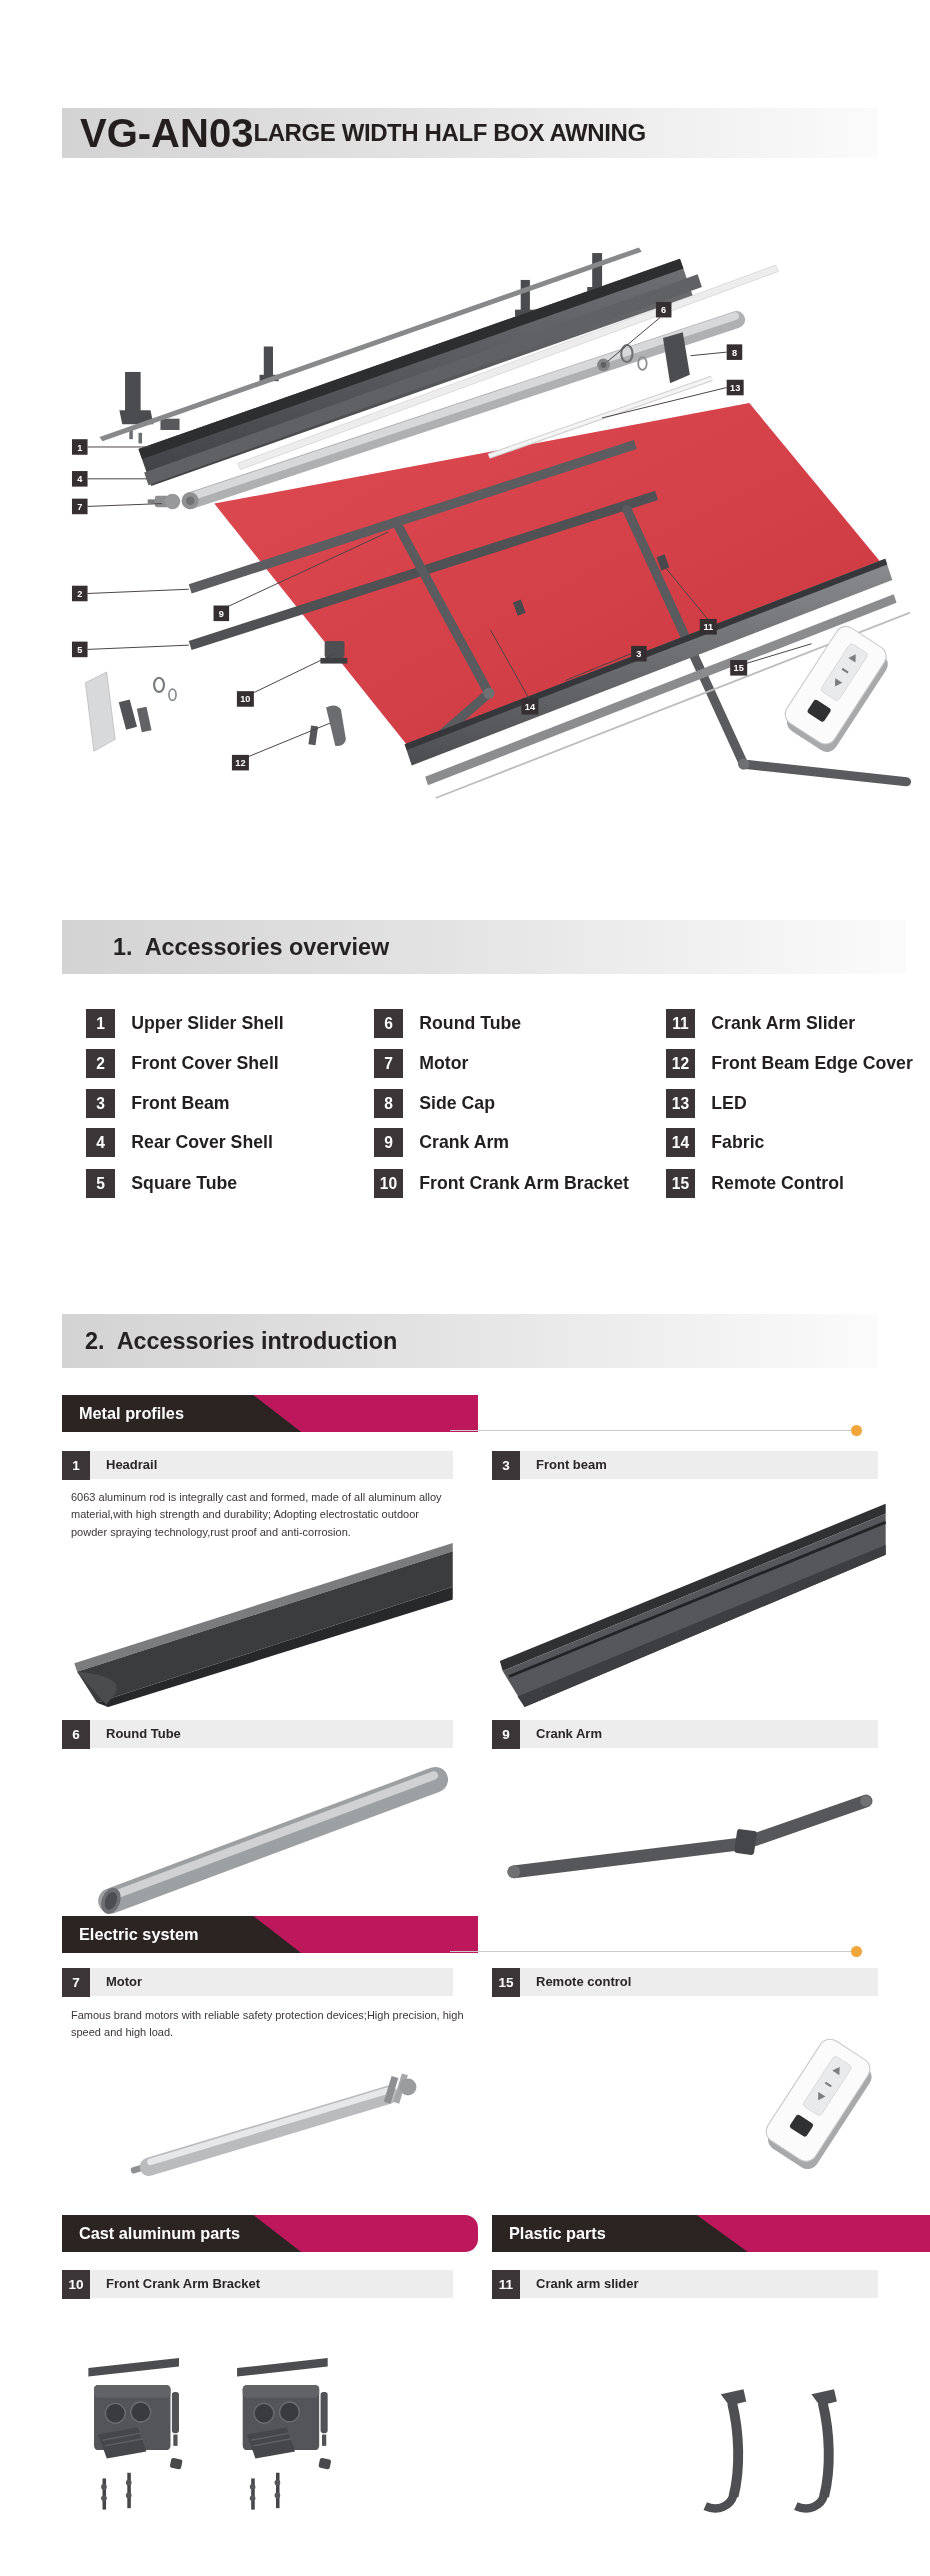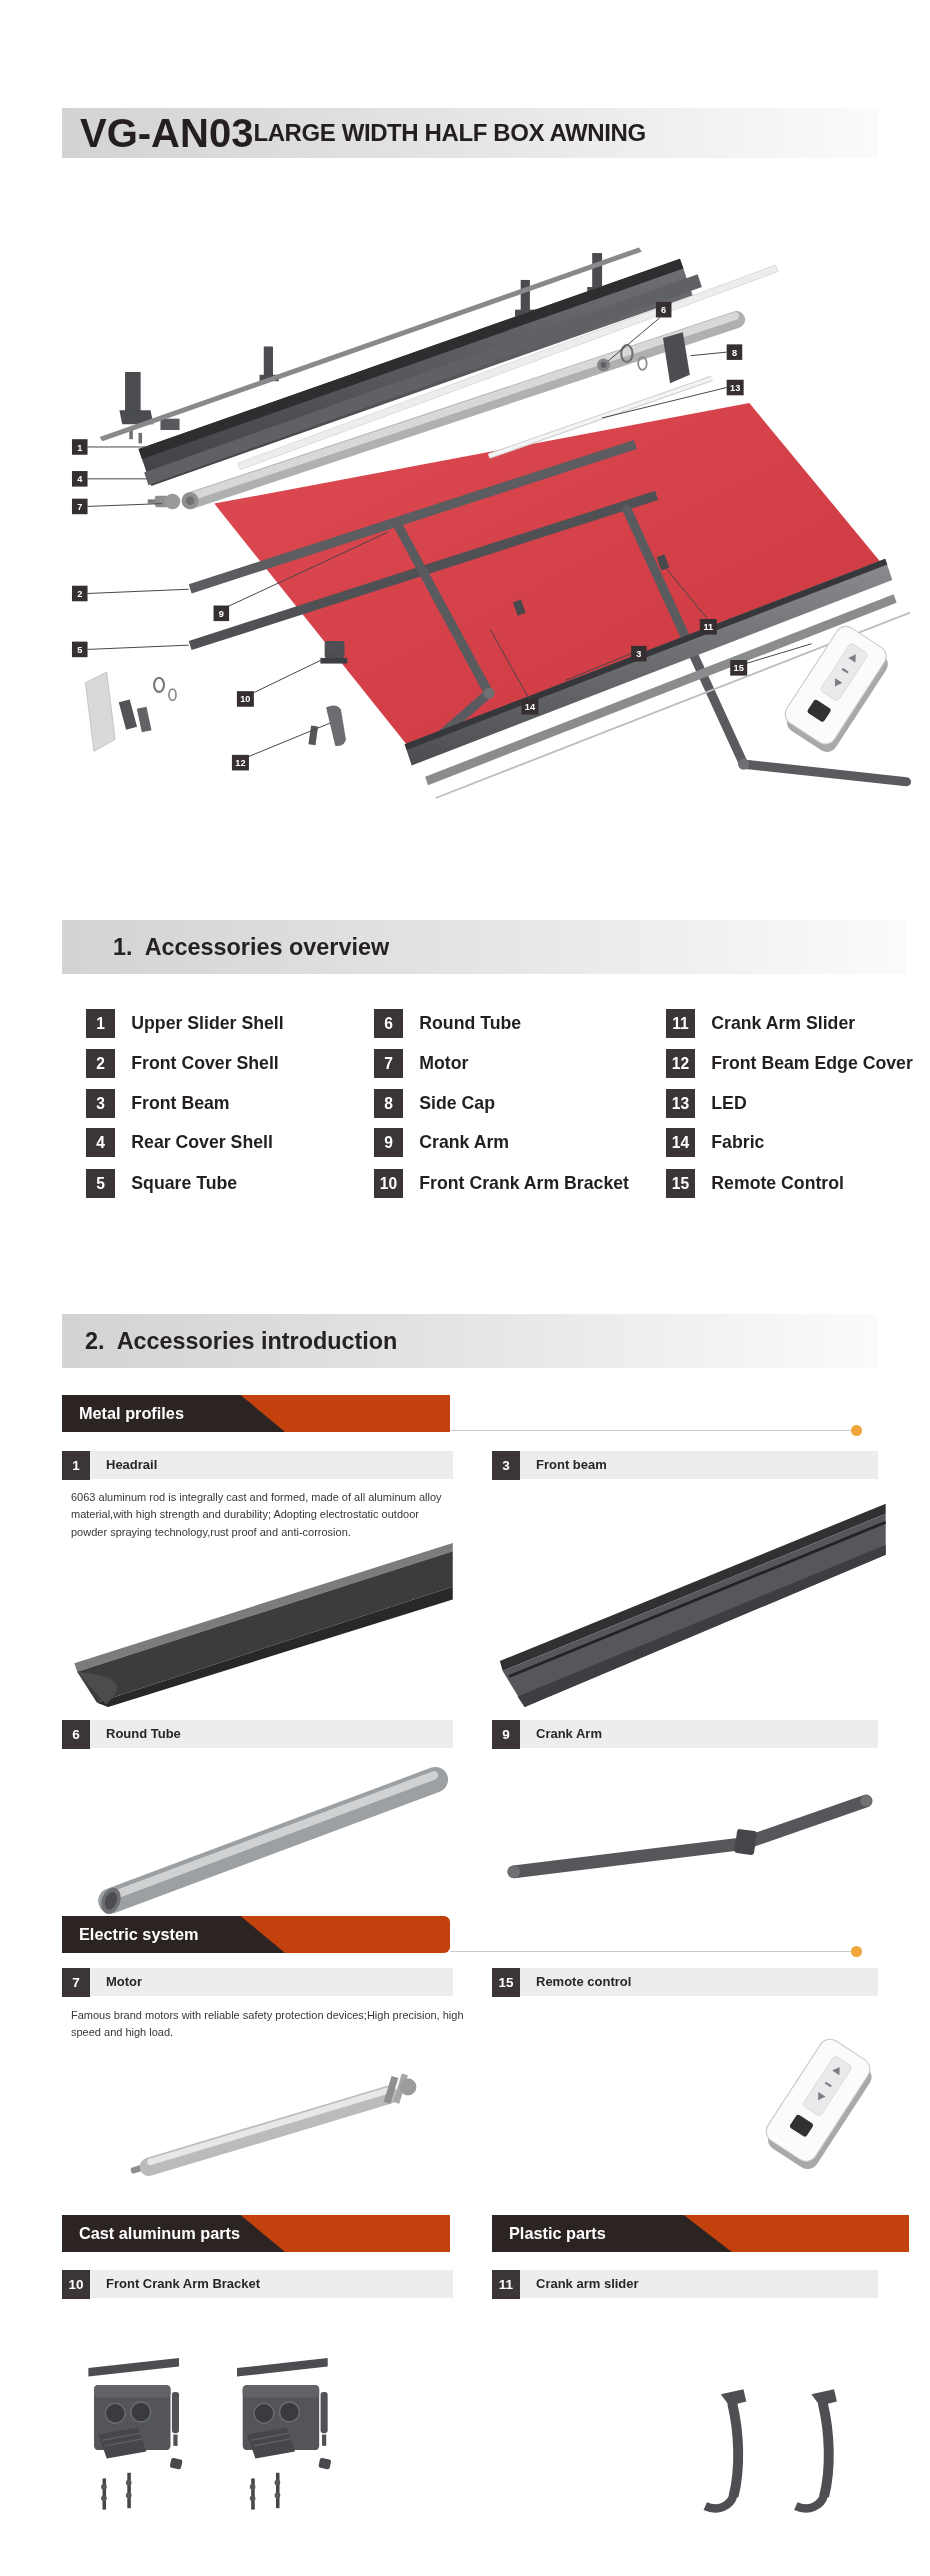--- a/index.html
+++ b/index.html
@@ -11,21 +11,21 @@
   .hdr .model{font-size:40px;font-weight:bold;color:#241e1f;letter-spacing:0px;margin-left:18px;}
   .hdr .subtitle{font-size:24px;font-weight:bold;color:#241e1f;letter-spacing:-0.4px;}
   .sechead{height:54px;display:flex;align-items:center;font-size:23.4px;font-weight:bold;color:#262122;white-space:pre;}
   .sechead span{margin-left:23px;}
   
   .part{position:absolute;height:29px;display:flex;align-items:center;}
   .part .sq{width:29px;height:29px;background:#3b3537;color:#fff;font-weight:bold;font-size:15.6px;
             display:flex;align-items:center;justify-content:center;flex:0 0 auto;}
   .part .lbl{margin-left:16.3px;font-size:17.7px;font-weight:bold;color:#231f20;white-space:nowrap;}
   
-  .banner{position:absolute;height:37px;background:#c2410c;}
+  .banner{position:absolute;height:37px;background:#be185d;padding-left:28px;}
   .banner .flag{position:absolute;left:0;top:0;height:100%;width:100%;
       clip-path:polygon(0 0,46% 0,57.5% 100%,0 100%);background:#2b2422;}
   .banner .btxt{position:absolute;left:17px;top:0;line-height:37px;color:#fff;font-size:16.3px;font-weight:bold;z-index:2;}
   .hline{position:absolute;height:1.4px;background:#cbcbcb;}
   .dot{position:absolute;width:10.6px;height:10.6px;border-radius:50%;background:#f0a63a;}
   
   .item{position:absolute;height:28px;background:#ededed;}
   .item .isq{position:absolute;left:0;top:0;width:28px;height:29px;background:#3b3537;color:#fff;
       font-size:13.5px;font-weight:bold;display:flex;align-items:center;justify-content:center;}
   .item .ittl{position:absolute;left:44px;top:0;line-height:28px;font-size:13px;font-weight:bold;color:#2a2526;white-space:nowrap;}
@@ -367,21 +367,21 @@
     <ellipse cx="62" cy="203" rx="8" ry="13" transform="rotate(20 62 203)" fill="#4c4e51"></ellipse>
   </svg>
 
   <svg style="left:496px;top:1757px;" width="390" height="163" viewBox="0 0 550 230">
     <polyline points="25,162 350,122 522,62" fill="none" stroke="#55575a" stroke-width="18" stroke-linecap="round" stroke-linejoin="round"></polyline>
     <rect x="338" y="103" width="28" height="34" rx="4" fill="#44464a" transform="rotate(8 352 120)"></rect>
     <circle cx="25" cy="162" r="9" fill="#6e7073"></circle>
       <circle cx="522" cy="62" r="8" fill="#707274"></circle>
   </svg>
 
-  <div class="banner" style="left:62px;top:1916px;width:388px;border-radius:6px;">
+  <div class="banner" style="left:62px;top:1916px;width:388px;">
     <div class="flag"></div>
     <div class="btxt">Electric system</div>
   </div>
   <div class="hline" style="left:450px;top:1951px;width:401px;"></div>
   <div class="dot" style="left:851px;top:1946px;"></div>
 
   <div class="item" style="left:62px;top:1968px;width:391px;">
     <span class="isq">7</span>
     <span class="ittl">Motor</span>
   </div>
@@ -405,21 +405,21 @@
       <rect x="76" y="38" width="80" height="168" rx="16" fill="#a7a9ab"></rect>
       <rect x="68" y="30" width="80" height="168" rx="16" fill="#fbfbfb" stroke="#c9cacc" stroke-width="1.5"></rect>
       <rect x="93" y="48" width="30" height="84" rx="5" fill="#e9eaeb" stroke="#d3d4d5"></rect>
       <polygon points="108,58 114,68 102,68" fill="#7b7d80"></polygon>
       <rect x="103" y="86" width="10" height="3" fill="#7b7d80"></rect>
       <polygon points="102,104 114,104 108,114" fill="#7b7d80"></polygon>
       <rect x="94" y="146" width="28" height="22" rx="4" fill="#2f3133"></rect>
     </g>
   </svg>
 
-  <div class="banner" style="left:62px;top:2215px;width:388px;">
+  <div class="banner" style="left:62px;top:2215px;width:388px;border-radius:13px;">
     <div class="flag"></div>
     <div class="btxt">Cast aluminum parts</div>
   </div>
   <div class="banner" style="left:492px;top:2215px;width:417px;">
     <div class="flag"></div>
     <div class="btxt">Plastic parts</div>
   </div>
 
   <div class="item" style="left:62px;top:2270px;width:391px;">
     <span class="isq">10</span>

